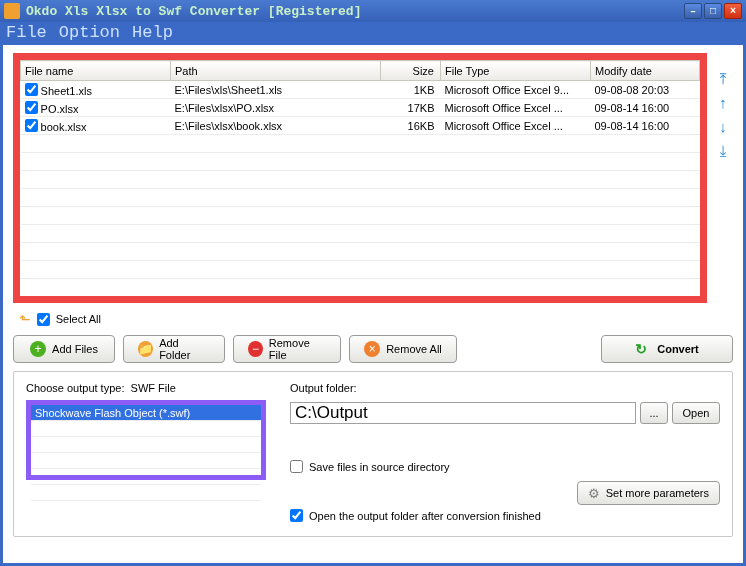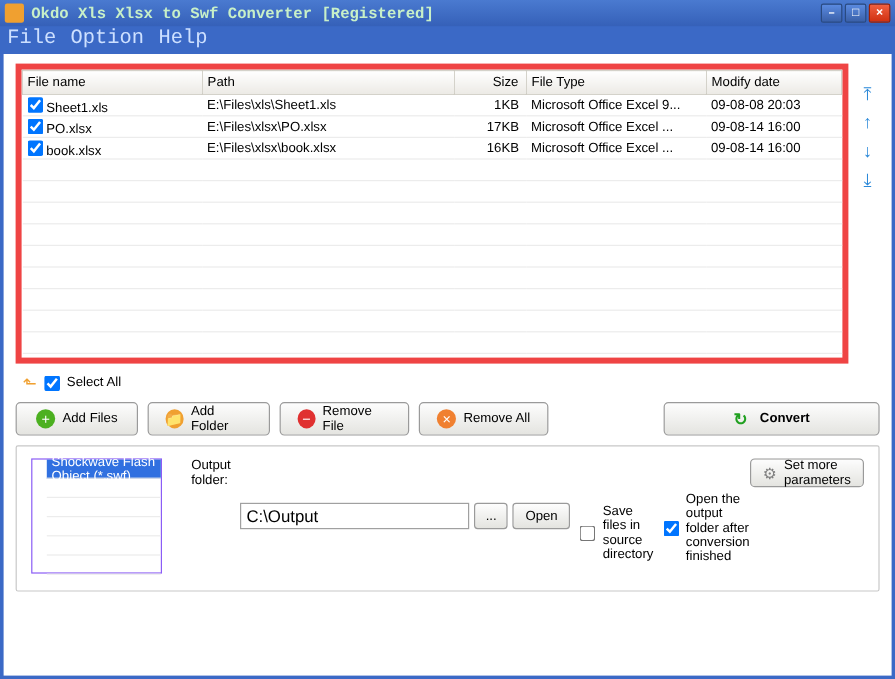--- a/index.html
+++ b/index.html
@@ -9,56 +9,56 @@
   .titlebar .icon { width: 16px; height: 16px; margin-right: 6px; background: #f0a030; border-radius: 2px; }
   .titlebar .title { flex: 1; }
   .titlebar .win-btns { display: flex; gap: 2px; }
   .titlebar .win-btn { width: 18px; height: 16px; background: linear-gradient(to bottom, #5a8ae0, #3a60a8); border: 1px solid #2a4a80; border-radius: 2px; display: flex; align-items: center; justify-content: center; color: #fff; font-size: 10px; }
   .titlebar .win-btn.close { background: linear-gradient(to bottom, #f06040, #d03010); border-color: #a02000; }
   .menubar { height: 20px; background: #3b69c6; display: flex; align-items: center; padding: 0 6px; gap: 12px; color: #cde0ff; font-family: "Courier New", monospace; font-size: 17px; }
   .menubar span { cursor: default; }
   .content { flex: 1; background: #fff; margin: 3px; padding: 8px 10px 14px 10px; display: flex; flex-direction: column; gap: 8px; }
 
   .file-area { display: flex; gap: 6px; }
-  .file-table-wrap { flex: 1; border: 5px solid #ef4444; height: 250px; overflow: hidden; background: #fff; }
+  .file-table-wrap { flex: 1; border: 7px solid #ef4444; height: 250px; overflow: hidden; background: #fff; }
   .file-table { width: 100%; border-collapse: collapse; table-layout: fixed; }
   .file-table th { background: linear-gradient(to bottom, #fff, #eceae5); border: 1px solid #cac7bd; height: 20px; text-align: left; padding: 0 4px; font-weight: normal; font-size: 11px; position: relative; }
   .file-table td { border-bottom: 1px solid #ececec; height: 18px; padding: 0 4px; font-size: 11px; overflow: hidden; white-space: nowrap; text-overflow: ellipsis; }
   .file-table .col-chk { width: 18px; text-align: center; padding: 0; }
   .file-table .col-size { text-align: right; padding-right: 6px; }
   .file-table input[type=checkbox] { margin: 0; position: relative; top: 1px; }
   .side-arrows { width: 20px; display: flex; flex-direction: column; gap: 8px; padding-top: 18px; align-items: center; }
   .side-arrows .arrow { width: 16px; height: 16px; color: #2a88d8; font-size: 15px; line-height: 1; text-align: center; }
 
   .select-all-row { display: flex; align-items: center; gap: 6px; padding-left: 6px; }
   .select-all-row .up-icon { color: #f0a030; font-size: 14px; }
 
   .action-row { display: flex; gap: 8px; align-items: center; }
   .btn { height: 28px; border: 1px solid #9a9a9a; border-radius: 4px; background: linear-gradient(to bottom, #fdfdfd, #e4e4e0); display: flex; align-items: center; justify-content: center; gap: 6px; padding: 0 14px; font-size: 11px; cursor: default; }
-  .btn.wide { width: 180px; }
+  .btn.wide { width: 132px; }
   .btn .ic { width: 16px; height: 16px; display: flex; align-items: center; justify-content: center; border-radius: 50%; font-size: 12px; color: #fff; }
   .ic.green { background: #4cb020; }
   .ic.orange { background: #f0a030; color: #fff; }
   .ic.red { background: #e03030; }
   .ic.orange-x { background: #f08030; }
   .btn.convert { font-weight: bold; }
   .btn.convert .conv-ic { width: 16px; height: 16px; }
   .btn.convert .conv-ic::before { content: "↻"; color: #20a020; font-size: 14px; }
   .spacer { flex: 1; }
 
   .options-row { display: flex; gap: 24px; border: 1px solid #c8c8c8; border-radius: 2px; padding: 10px 12px 14px 12px; }
   .opt-left { width: 240px; }
   .opt-left .label { margin-bottom: 6px; }
-  .type-list { border: 1px solid #8b5cf6; height: 96px; background: #fff; padding-left: 12px; }
+  .type-list { border: 5px solid #8b5cf6; height: 80px; background: #fff; }
   .type-list .row { height: 16px; border-bottom: 1px solid #ececec; padding: 0 4px; font-size: 11px; display: flex; align-items: center; }
   .type-list .row.selected { background: #3070e0; color: #fff; }
 
-  .opt-right { flex: 1; display: flex; flex-direction: row; gap: 8px; }
+  .opt-right { flex: 1; display: flex; flex-direction: column; gap: 8px; }
   .folder-row { display: flex; gap: 4px; align-items: center; }
-  .folder-row input[type=text] { flex: 1; height: 22px; border: 1px solid #a0a0a0; padding: 0 4px; font-size: 14px; }
+  .folder-row input[type=text] { flex: 1; height: 22px; border: 1px solid #a0a0a0; padding: 0 4px; font-size: 17px; }
   .small-btn { height: 22px; border: 1px solid #9a9a9a; border-radius: 3px; background: linear-gradient(to bottom, #fdfdfd, #e4e4e0); padding: 0 8px; font-size: 11px; display: flex; align-items: center; justify-content: center; }
   .chk-row { display: flex; align-items: center; gap: 6px; margin-top: 28px; }
   .chk-row input { margin: 0; }
   .opt-bottom-row { display: flex; align-items: flex-start; }
   .opt-bottom-row .spacer { flex: 1; }
   .param-btn { height: 24px; border: 1px solid #9a9a9a; border-radius: 4px; background: linear-gradient(to bottom, #fdfdfd, #e4e4e0); padding: 0 10px; font-size: 11px; display: flex; align-items: center; gap: 6px; }
   .param-btn .gear { color: #808080; font-size: 13px; }
 </style>
 </head>
 <body>
@@ -221,20 +221,23 @@
       </div>
       <div class="spacer"></div>
       <div class="btn convert wide">
         <span class="conv-ic"></span>
         <span>Convert</span>
       </div>
     </div>
 
     <div class="options-row">
       <div class="opt-left">
+        <div class="label">
+          <span>Choose output type:</span>&nbsp;&nbsp;<span>SWF File</span>
+        </div>
         <div class="type-list">
           <div class="row selected">Shockwave Flash Object (*.swf)</div>
           <div class="row"></div>
           <div class="row"></div>
           <div class="row"></div>
           <div class="row"></div>
           <div class="row"></div>
         </div>
       </div>
 

